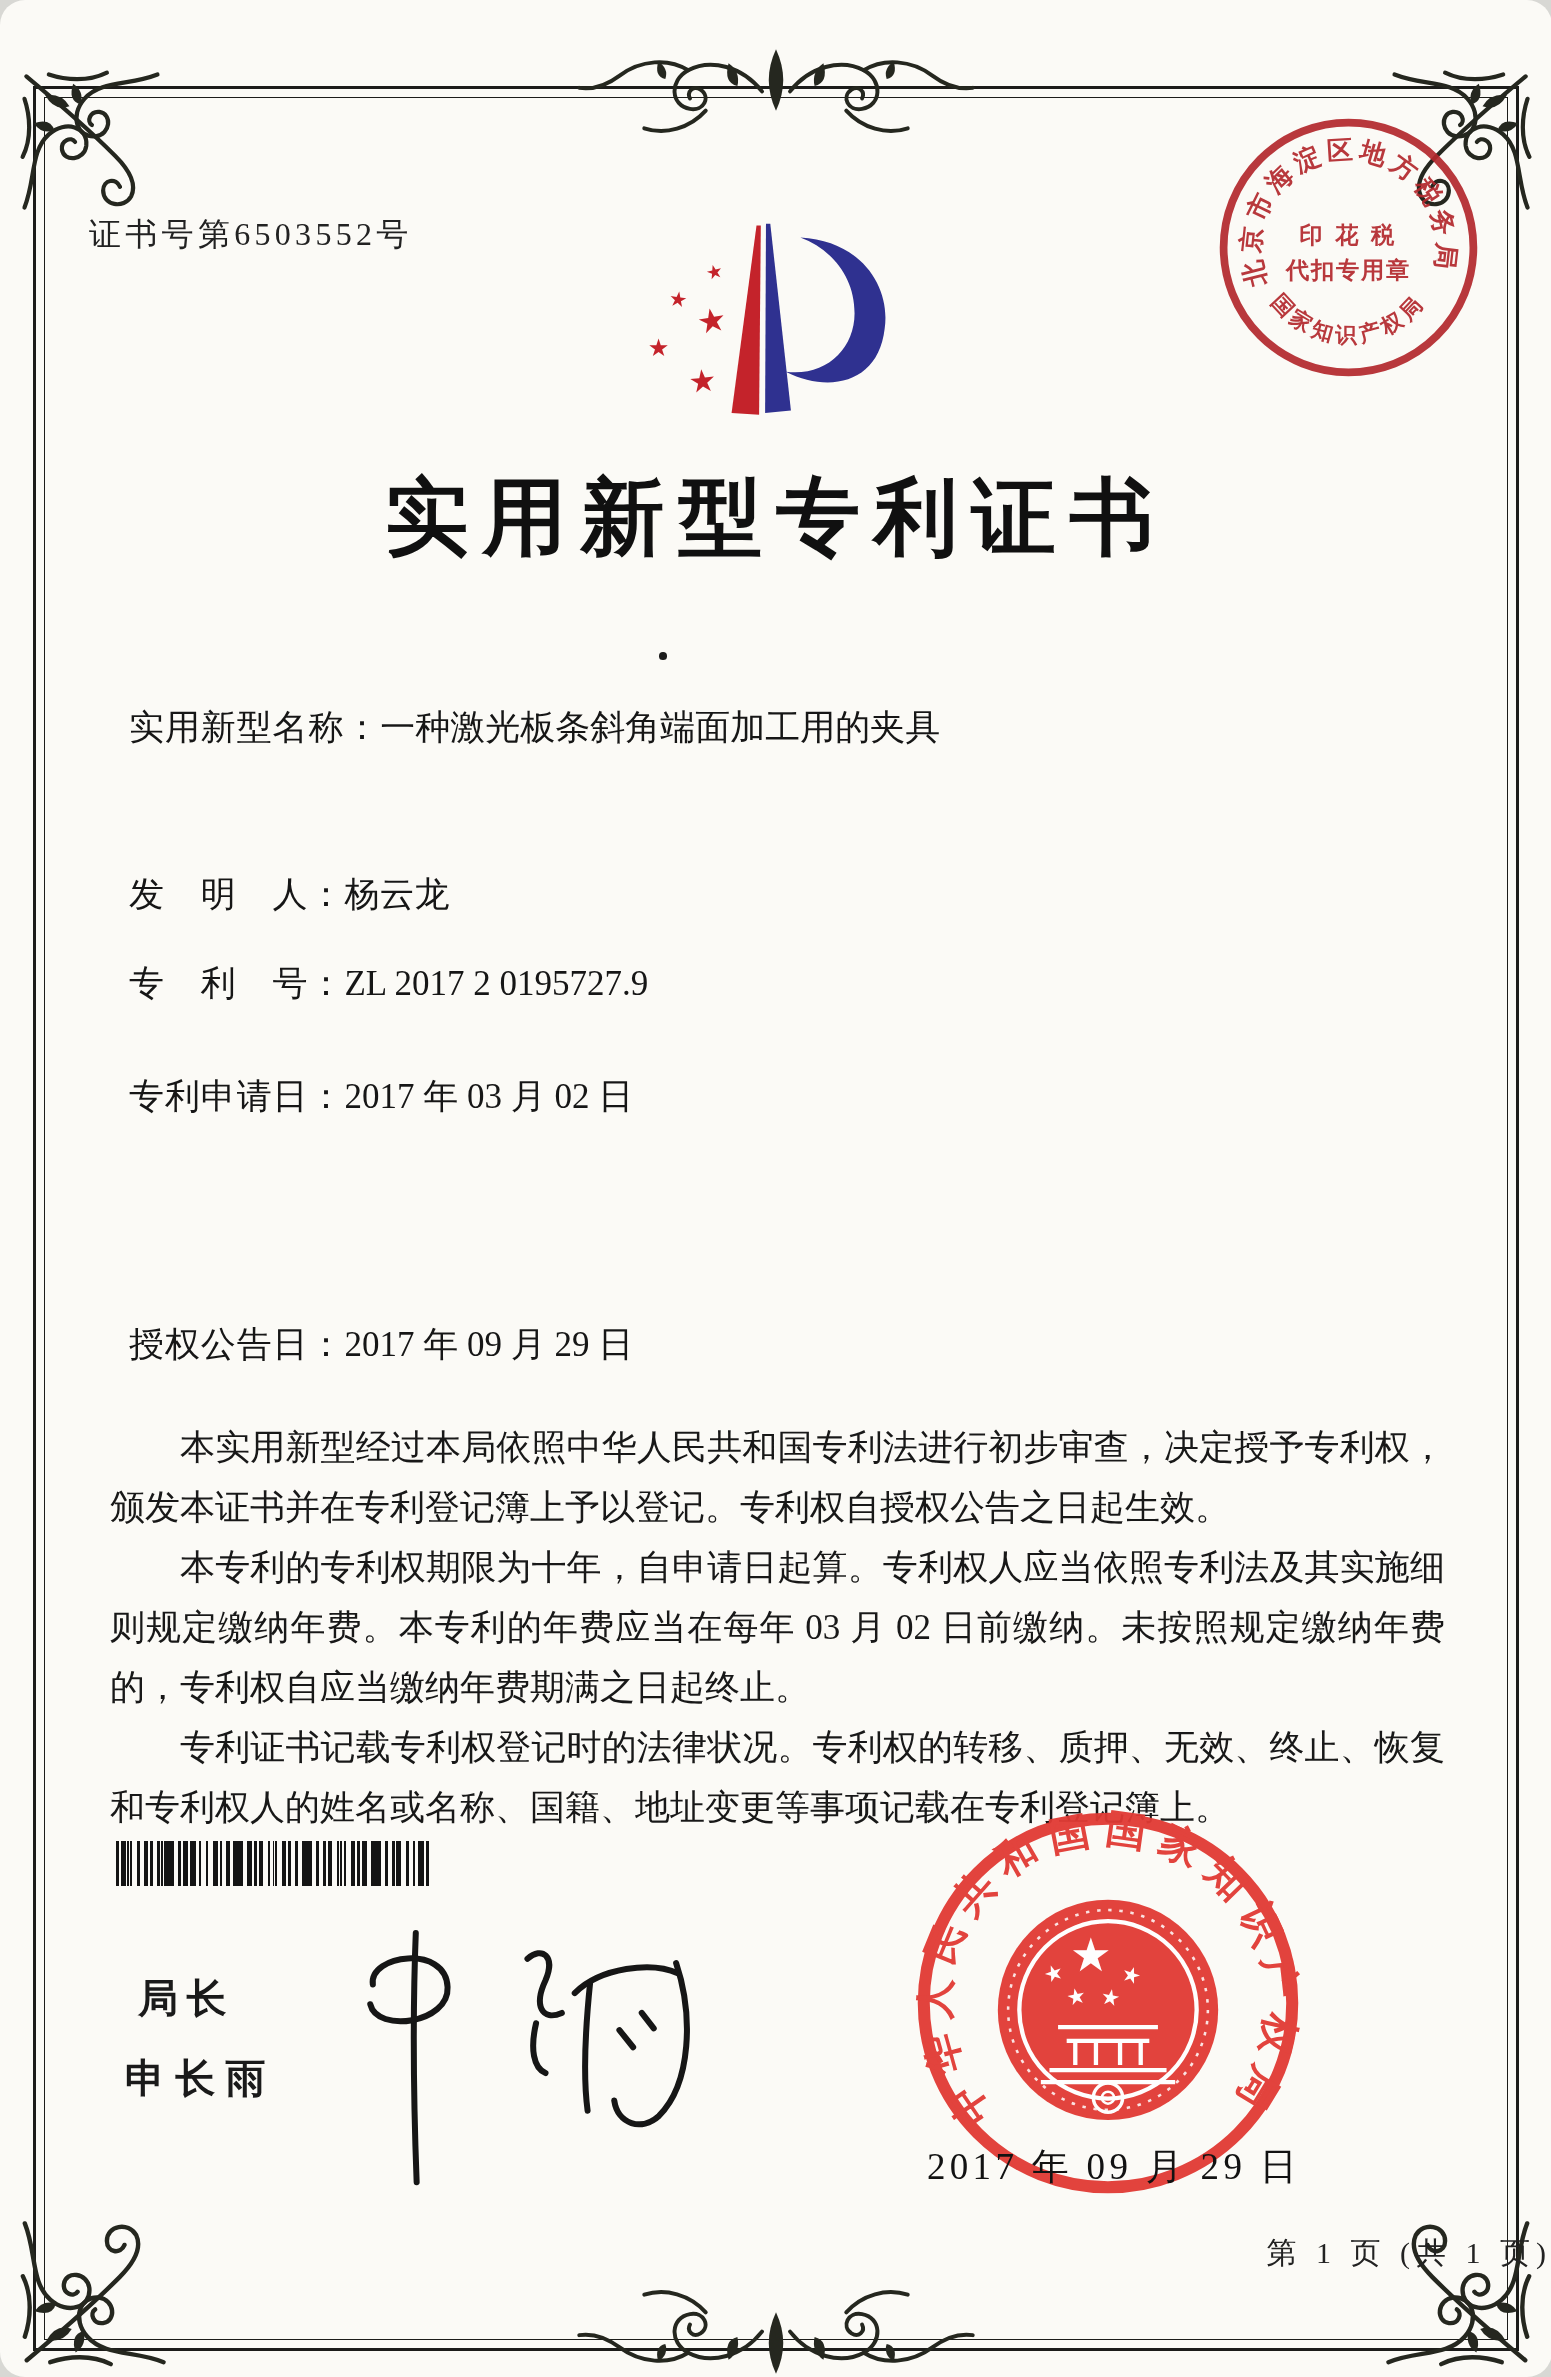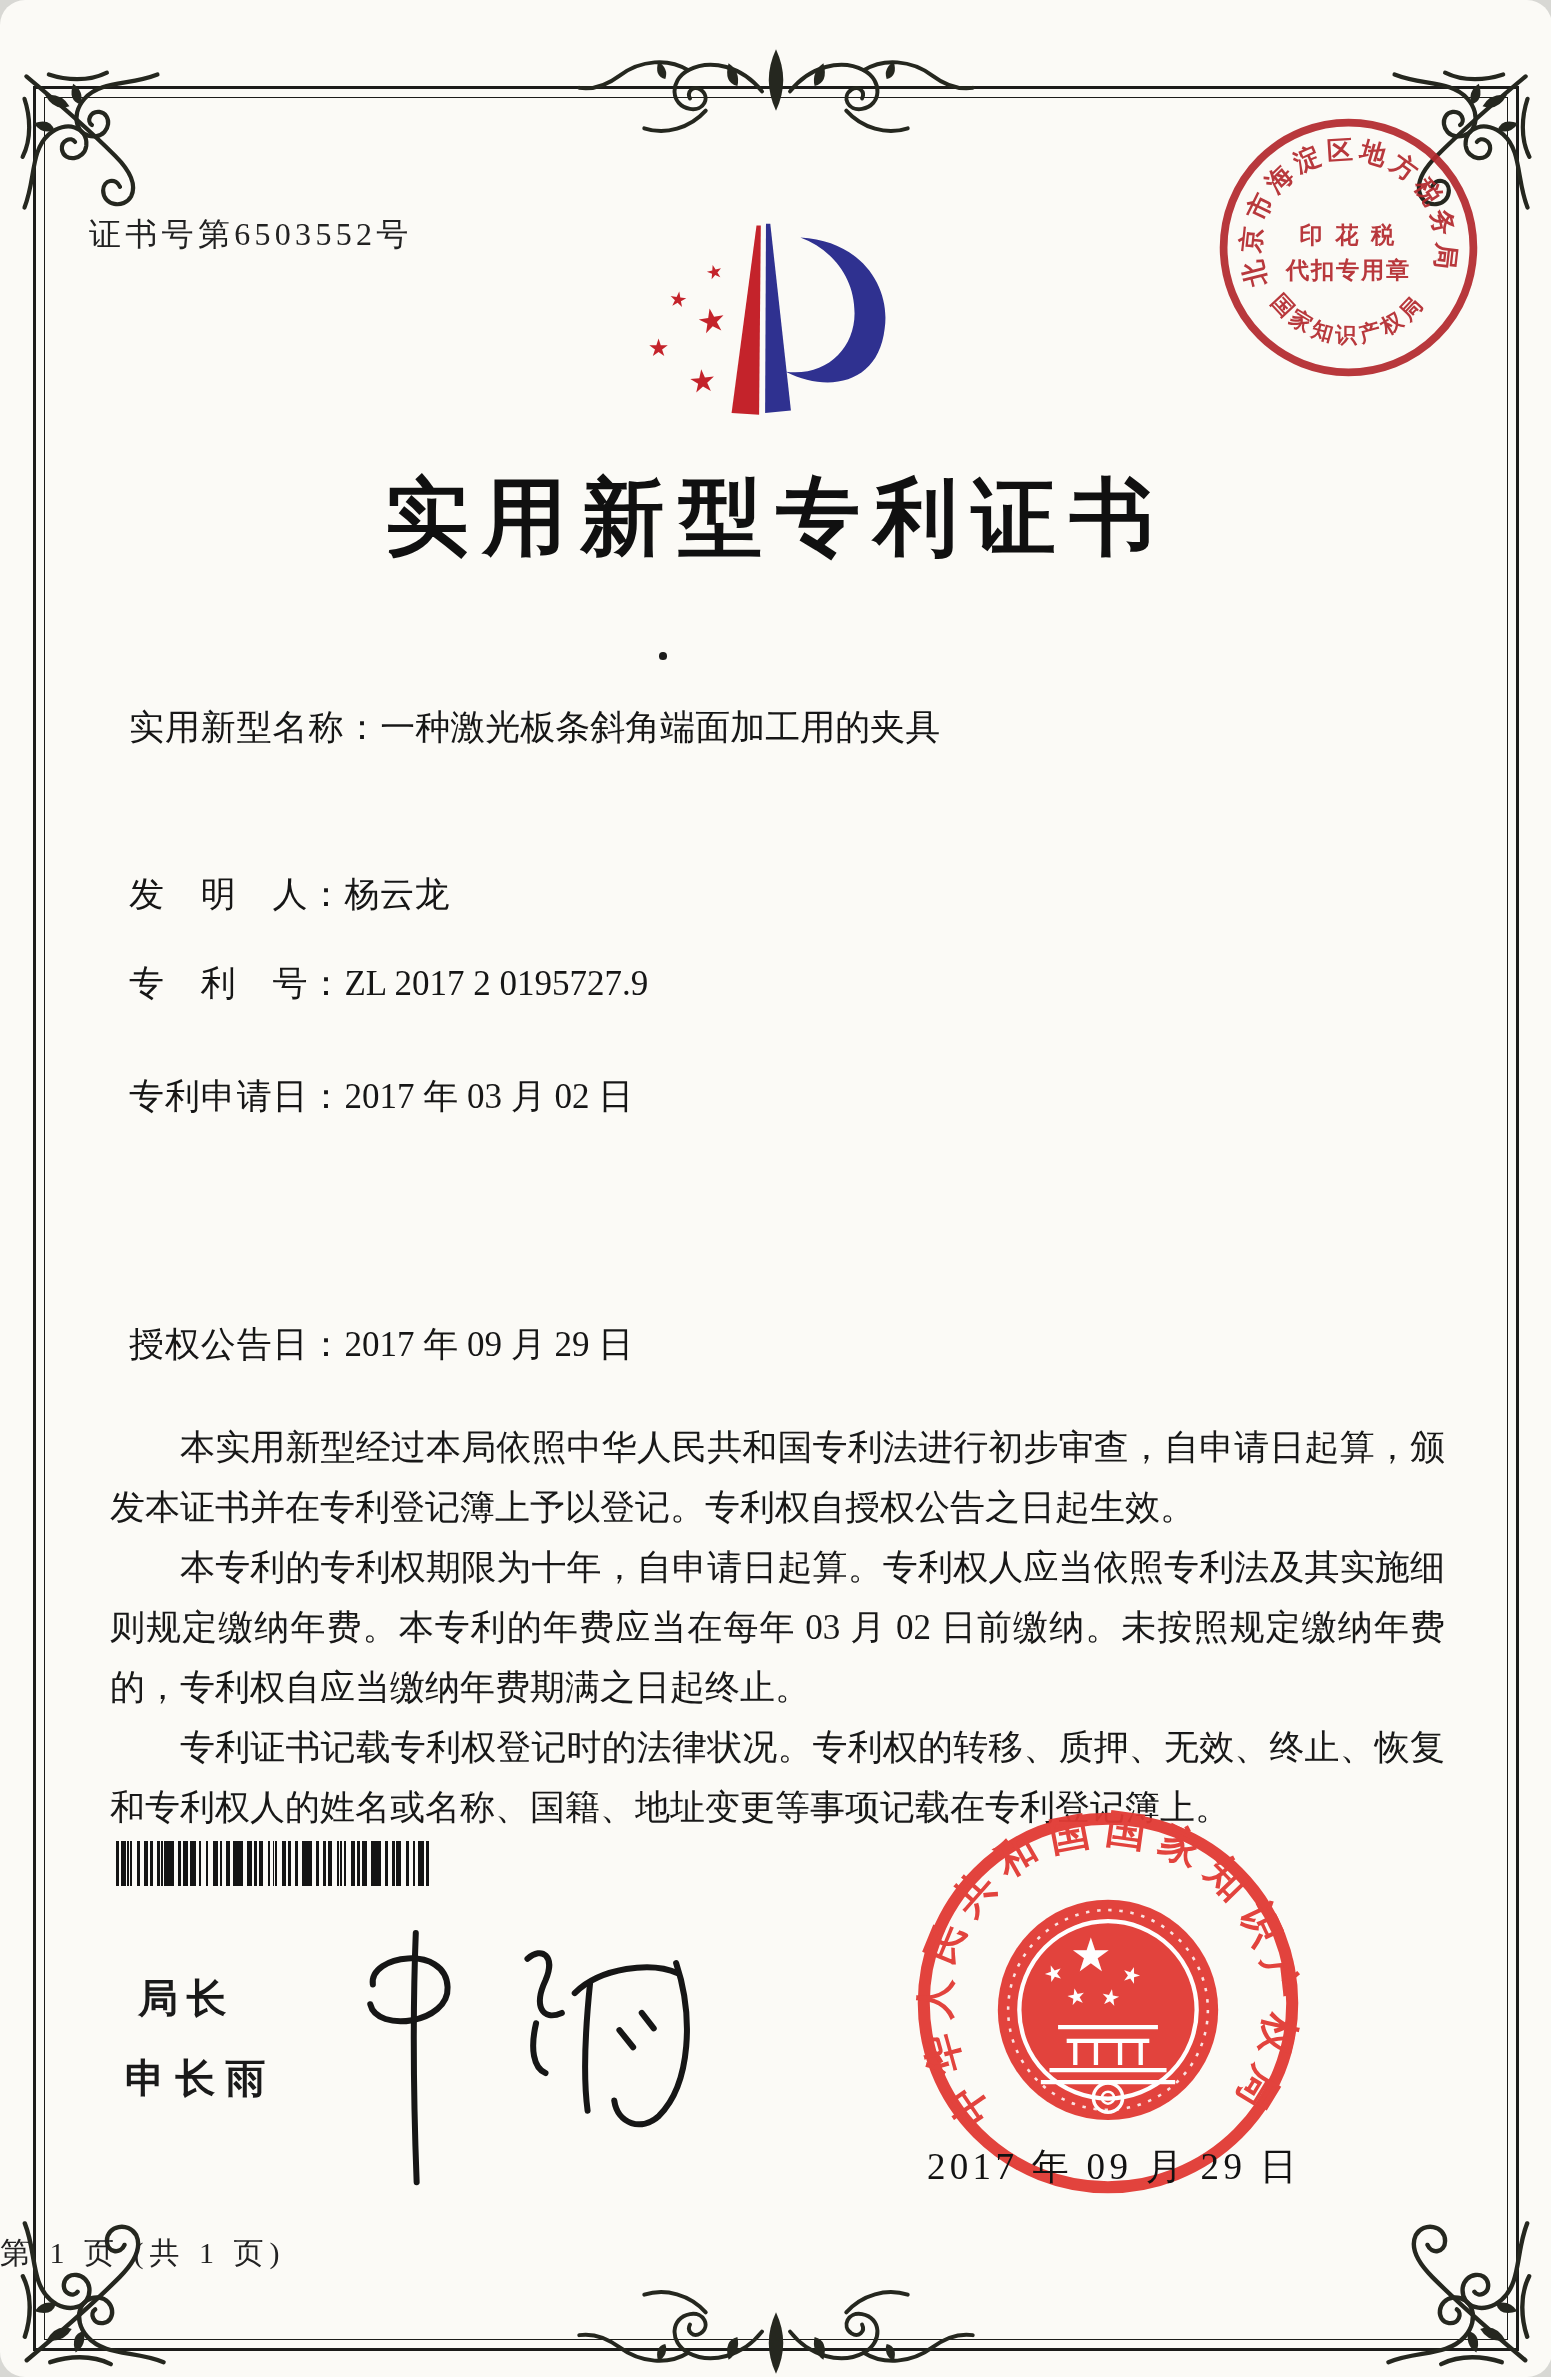--- a/index.html
+++ b/index.html
@@ -39,21 +39,21 @@
       repeating-linear-gradient(90deg,transparent 0 5.2px,#141414 5.2px 8.6px,transparent 8.6px 23px);
   }
   .director-title{position:absolute;left:138px;top:1971px;font-size:40px;font-weight:600;
     font-family:"Liberation Sans","DejaVu Sans",sans-serif;letter-spacing:8.6px;color:#1a1a1a;}
   .director-name{position:absolute;left:125px;top:2051px;font-size:40px;font-weight:600;
     font-family:"Liberation Sans","DejaVu Sans",sans-serif;letter-spacing:10.3px;color:#1a1a1a;}
   .signature{position:absolute;left:317px;top:1920px;}
   .seal{position:absolute;left:910px;top:1805px;opacity:.95;}
   .seal-date{position:absolute;left:927px;top:2142px;font-size:37px;letter-spacing:4.3px;
     color:#121212;z-index:5;white-space:nowrap;}
-  .page-footer{position:absolute;left:0;width:100%;top:2233px;text-align:left;
+  .page-footer{position:absolute;left:0;width:100%;top:2233px;text-align:right;
     font-size:30px;letter-spacing:6px;color:#222;}
 </style>
 </head>
 <body>
 
 <div class="page">
 
   <div class="frame">
     <div class="frame-inner"></div>
   </div>
@@ -160,21 +160,21 @@
     <span class="lbl">专　利　号：</span><span class="val">ZL 2017 2 0195727.9</span>
   </div>
   <div class="field" style="top:1073px;">
     <span class="lbl">专利申请日：</span><span class="val">2017 年 03 月 02 日</span>
   </div>
   <div class="field" style="top:1321px;">
     <span class="lbl">授权公告日：</span><span class="val">2017 年 09 月 29 日</span>
   </div>
 
   <div class="body-text">
-    <p>本实用新型经过本局依照中华人民共和国专利法进行初步审查，自申请日起算，颁发本证书并在专利登记簿上予以登记。专利权自授权公告之日起生效。</p>
+    <p>本实用新型经过本局依照中华人民共和国专利法进行初步审查，决定授予专利权，颁发本证书并在专利登记簿上予以登记。专利权自授权公告之日起生效。</p>
     <p>本专利的专利权期限为十年，自申请日起算。专利权人应当依照专利法及其实施细则规定缴纳年费。本专利的年费应当在每年 03 月 02 日前缴纳。未按照规定缴纳年费的，专利权自应当缴纳年费期满之日起终止。</p>
     <p>专利证书记载专利权登记时的法律状况。专利权的转移、质押、无效、终止、恢复和专利权人的姓名或名称、国籍、地址变更等事项记载在专利登记簿上。</p>
   </div>
 
   <div class="barcode"></div>
 
   <div class="director-title">局长</div>
   <div class="director-name">申长雨</div>
 
   <div class="signature">

